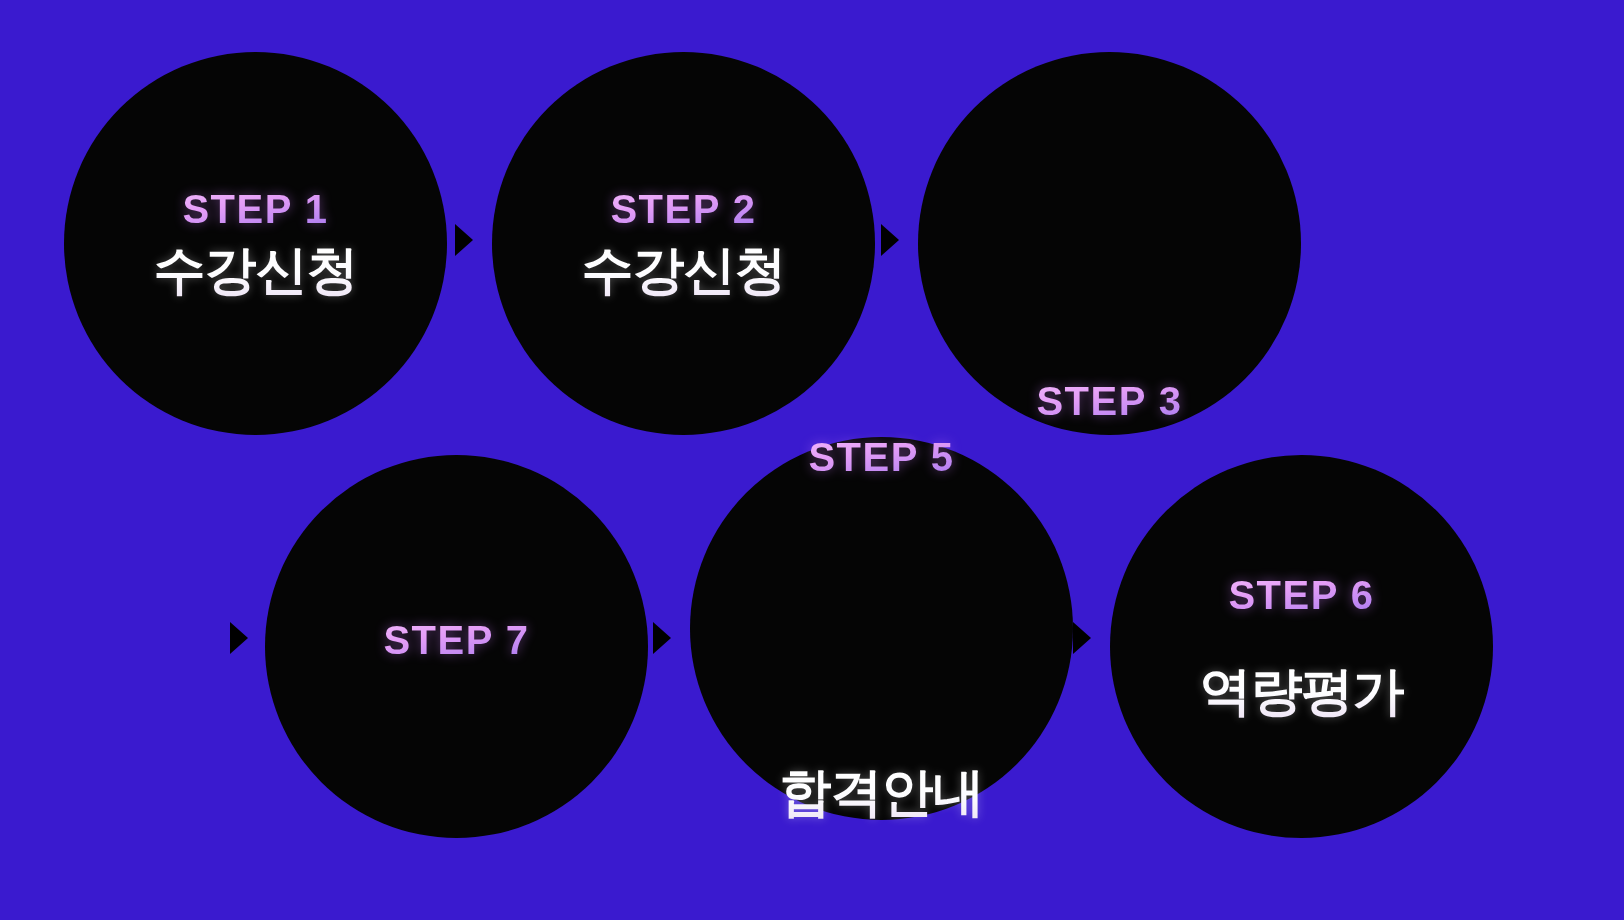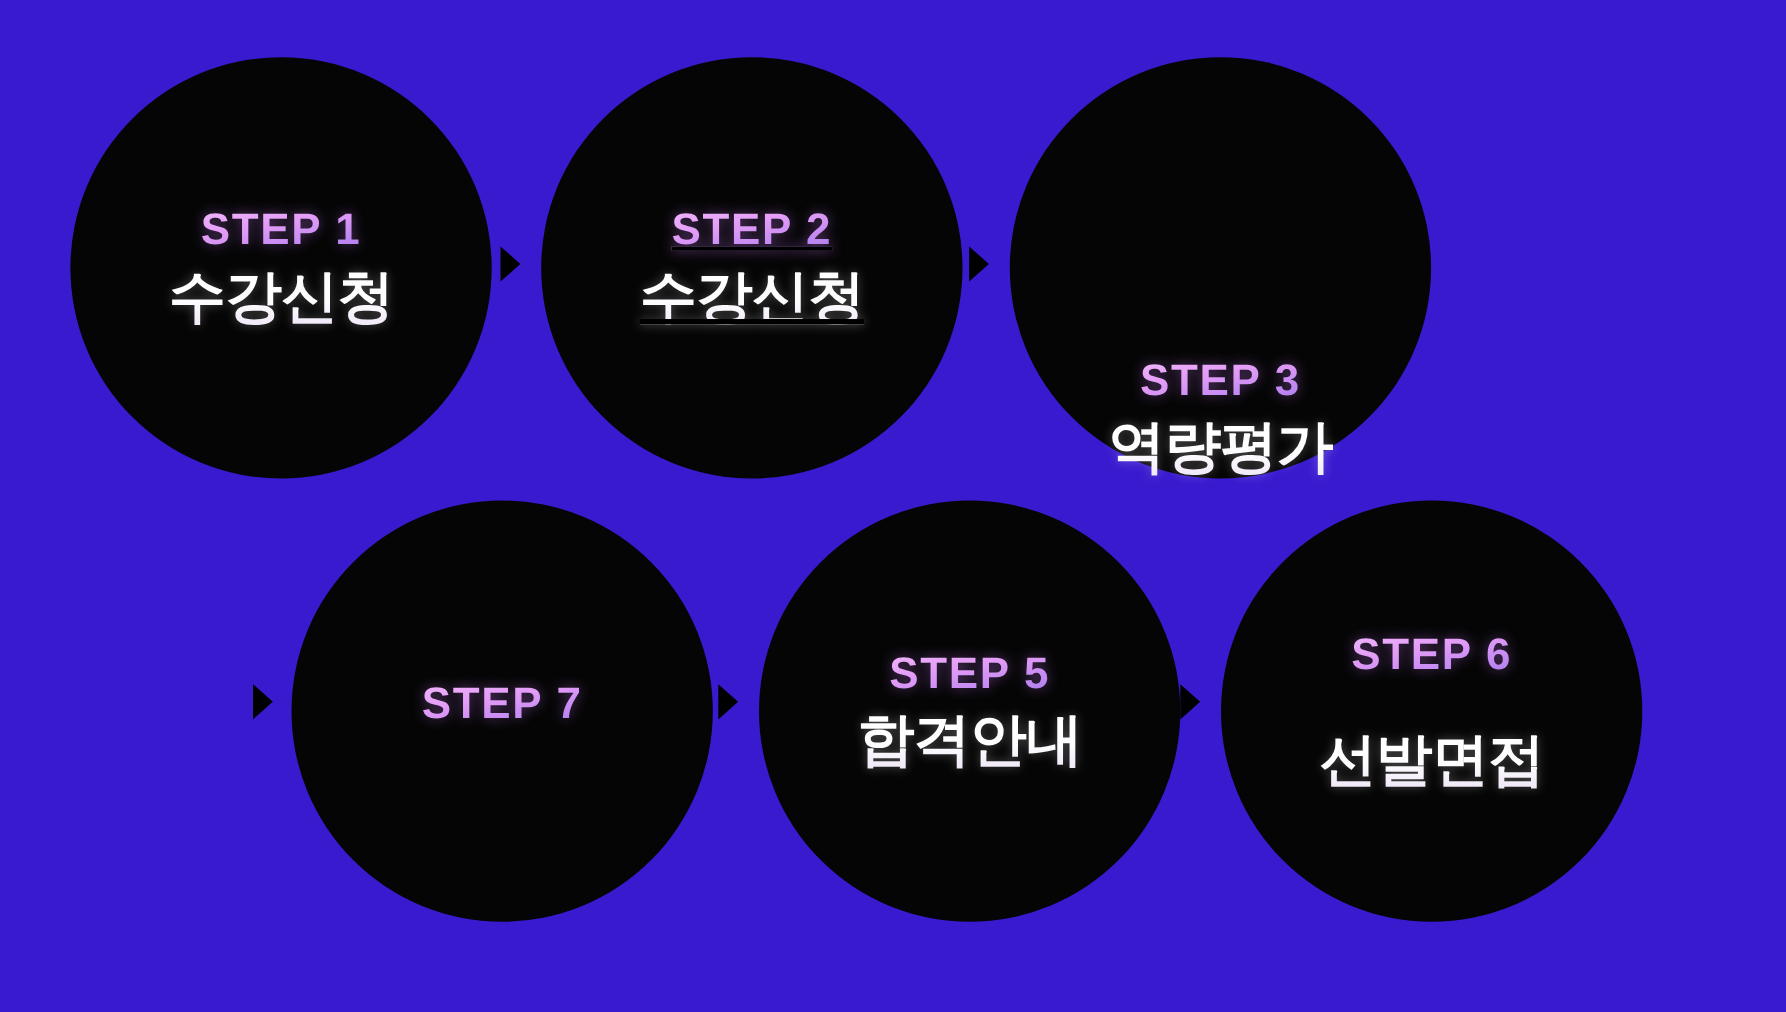--- a/index.html
+++ b/index.html
@@ -76,45 +76,44 @@
 
 <div id="stage">
 
   <div class="step-circle" style="left:64px; top:52px; width:383px; height:383px;">
     <div class="step-label">STEP 1</div>
     <div class="step-title">수강신청</div>
   </div>
 
   <div class="step-arrow" style="left:455px; top:224px;"></div>
 
-  <div class="step-circle" style="left:492px; top:52px; width:383px; height:383px;text-decoration:underline;">
+  <div class="step-circle" style="left:492px; top:52px; width:383px; height:383px;">
     <div class="step-label">STEP 2</div>
     <div class="step-title">수강신청</div>
   </div>
 
   <div class="step-arrow" style="left:881px; top:224px;"></div>
 
   <div class="step-circle" style="left:918px; top:52px; width:383px; height:383px;justify-content:flex-end;">
     <div class="step-label">STEP 3</div>
-    <div class="step-title">역량평가</div>
   </div>
 
   <div class="step-arrow" style="left:230px; top:622px;"></div>
 
   <div class="step-circle" style="left:265px; top:455px; width:383px; height:383px;">
     <div class="step-label">STEP 7</div>
   </div>
 
   <div class="step-arrow" style="left:653px; top:622px;"></div>
 
-  <div class="step-circle" style="left:690px; top:455px; width:383px; height:383px;">
+  <div class="step-circle" style="left:690px; top:437px; width:383px; height:383px;justify-content:space-between;">
     <div class="step-label">STEP 5</div>
     <div class="step-title">합격안내</div>
   </div>
 
   <div class="step-arrow" style="left:1073px; top:622px;"></div>
 
   <div class="step-circle" style="left:1110px; top:455px; width:383px; height:383px;gap:35px;">
     <div class="step-label">STEP 6</div>
-    <div class="step-title">선발면접</div>
+    <div class="step-title">역량평가</div>
   </div>
 
 </div>
 
 </body></html>

